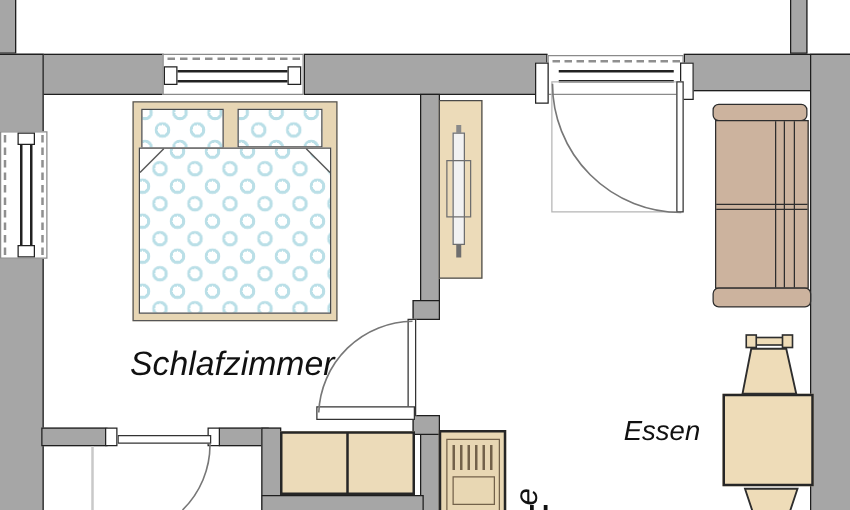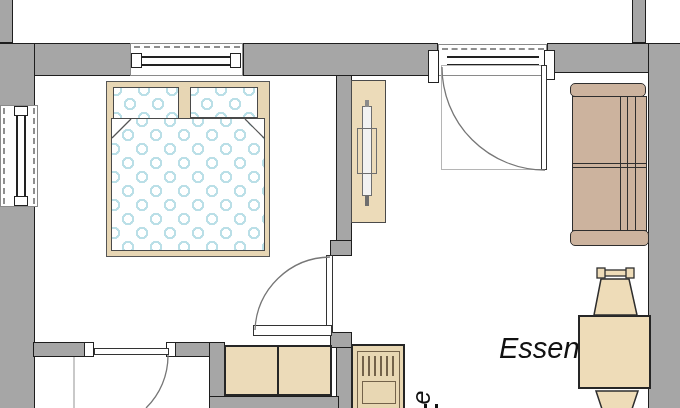--- a/index.html
+++ b/index.html
@@ -144,17 +144,18 @@
       <rect x="599" y="270" width="33" height="6" fill="#eedcb8" stroke="#2e2e2e" stroke-width="1.3"></rect>
       <rect x="597" y="268" width="8" height="10" fill="#eedcb8" stroke="#2e2e2e" stroke-width="1.3"></rect>
       <rect x="626" y="268" width="8" height="10" fill="#eedcb8" stroke="#2e2e2e" stroke-width="1.3"></rect>
     </g>
 
     <g>
       <polygon points="596,391 638,391 632,409 602,409" fill="#eedcb8" stroke="#2e2e2e" stroke-width="1.5"></polygon>
     </g>
   </svg>
 
-  <div class="label" style="left:499px;top:332px;font-size:29px;">Essen</div>
+  <div class="label" style="left:104px;top:276px;font-size:27px;">Schlafzimmer</div>
+  <div class="label" style="left:499px;top:332px;font-size:22px;">Essen</div>
   <div class="label" style="left:415px;top:383px;font-size:25px;transform:rotate(-90deg);transform-origin:center;">e</div>
   <div class="abs" style="left:424px;top:404px;width:14px;height:4px;border-left:3px solid #111;border-right:3px solid #111;"></div>
 
 </div>
 
 </body></html>

